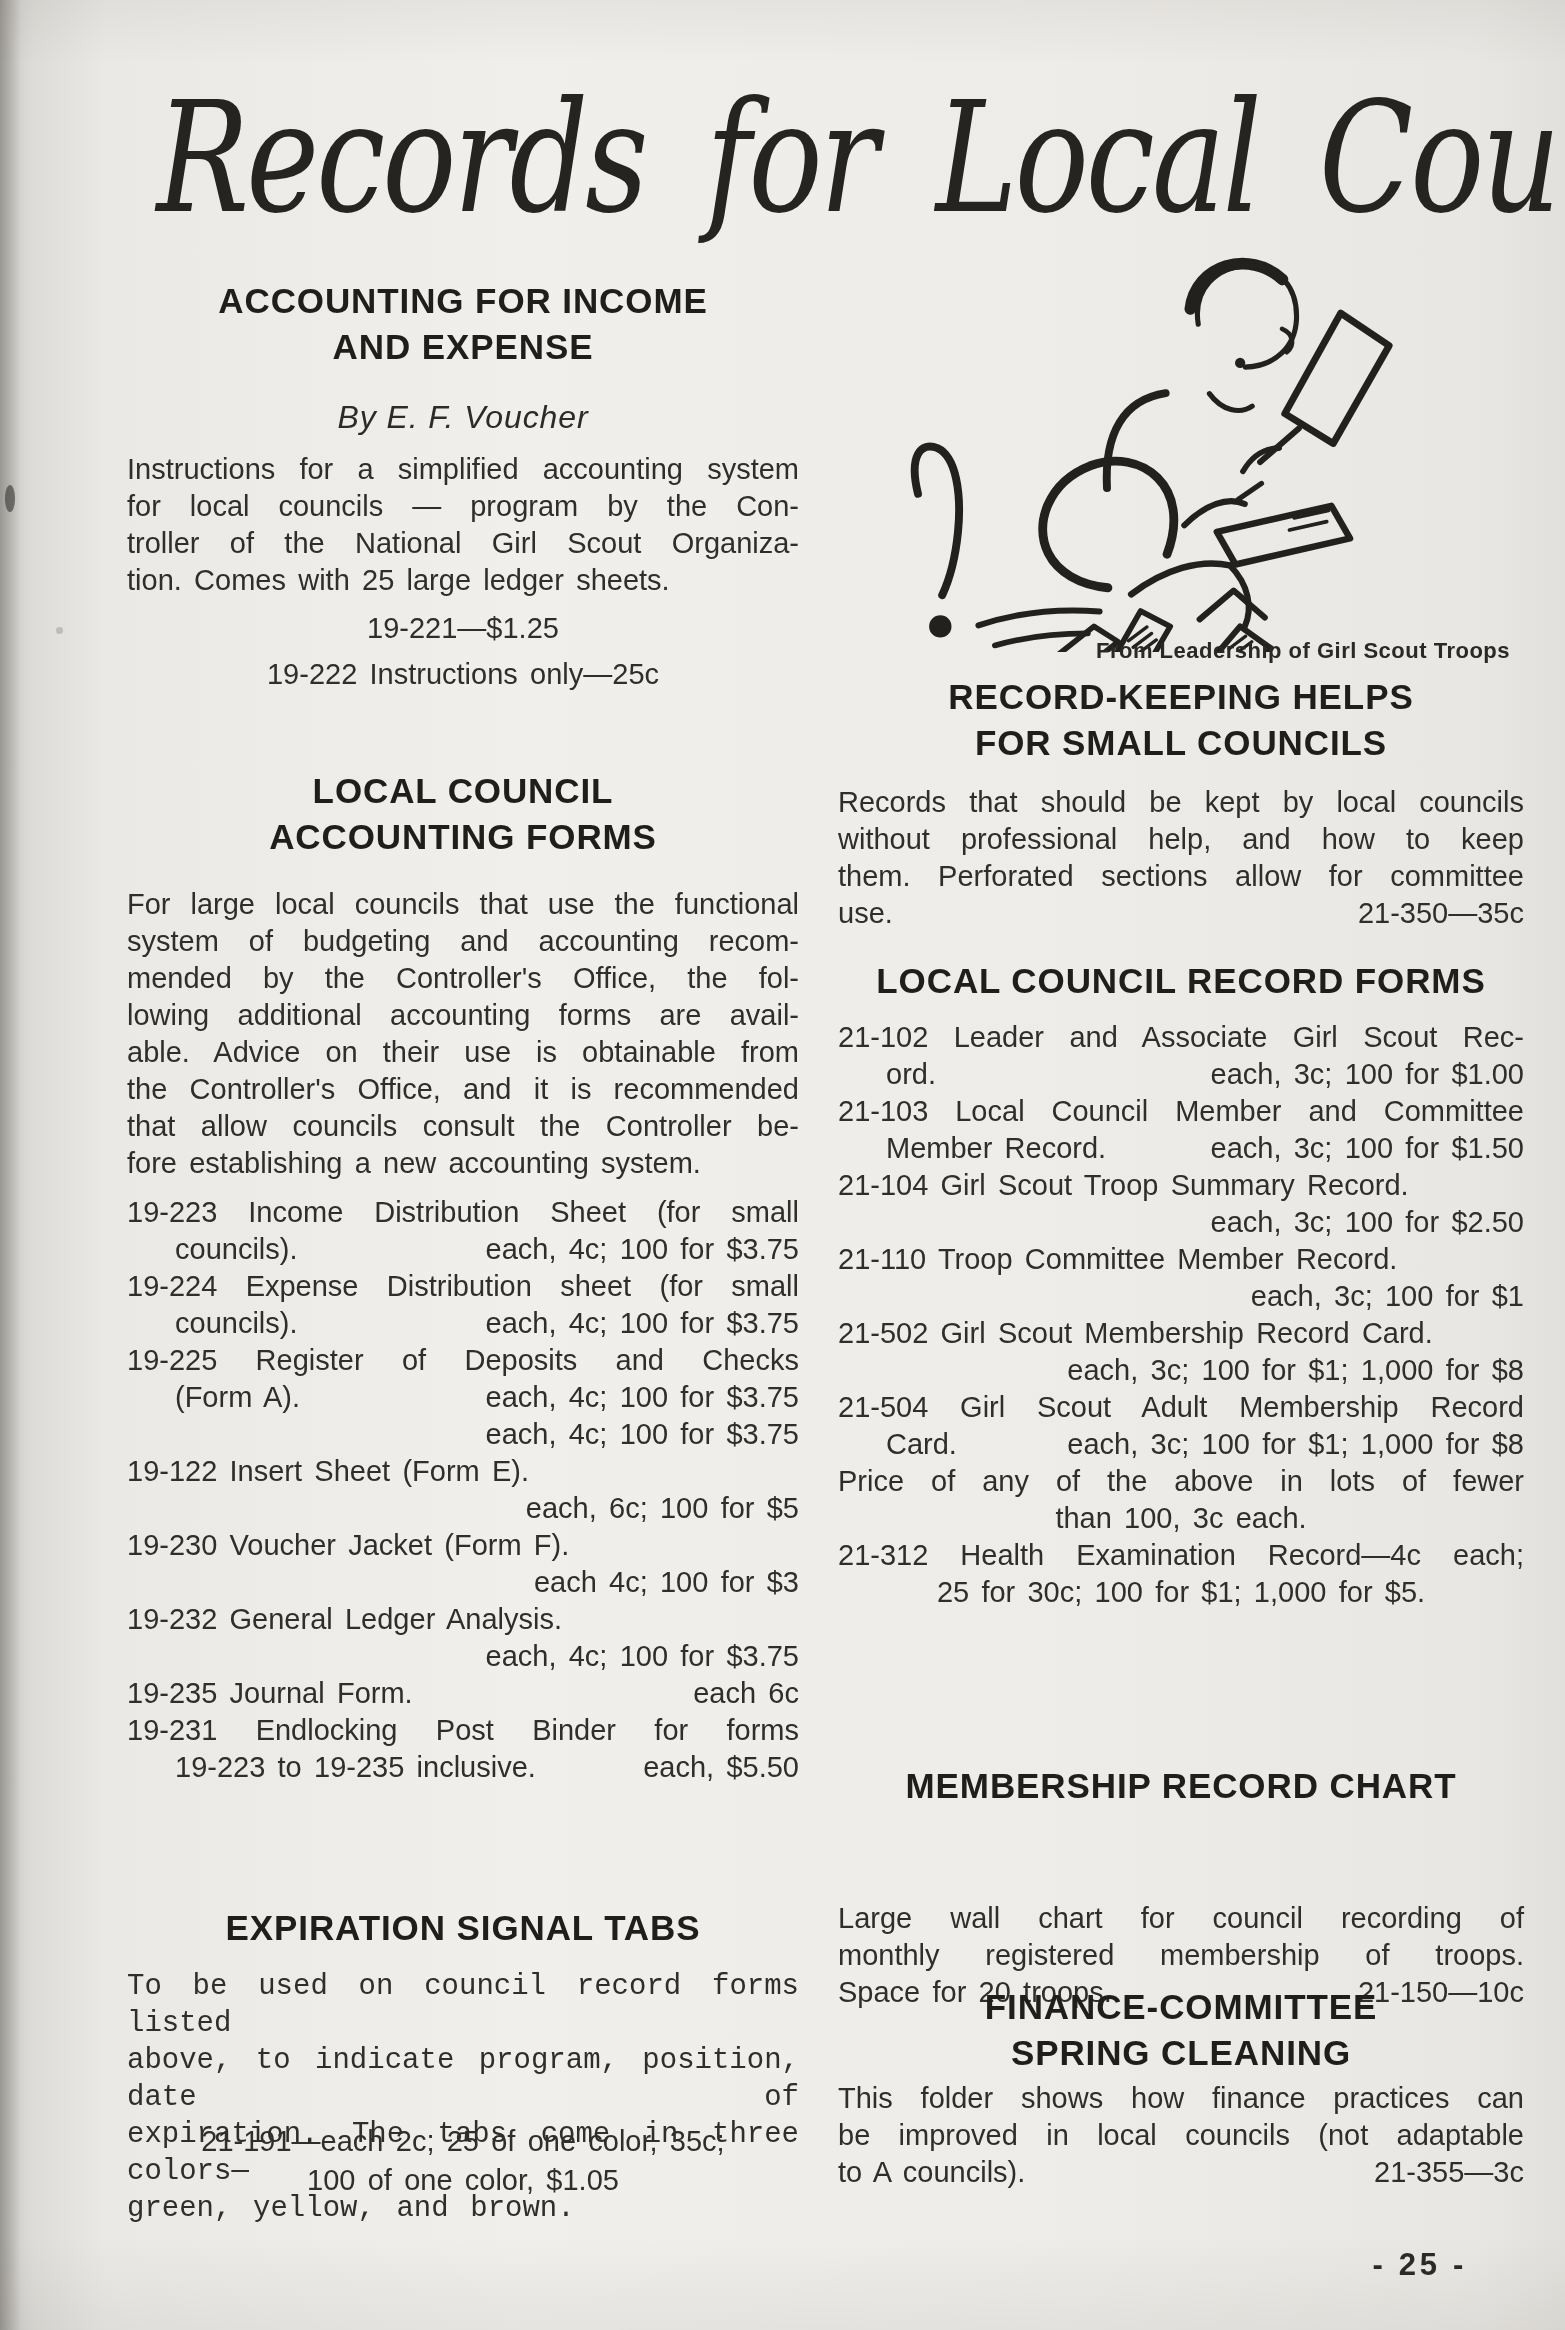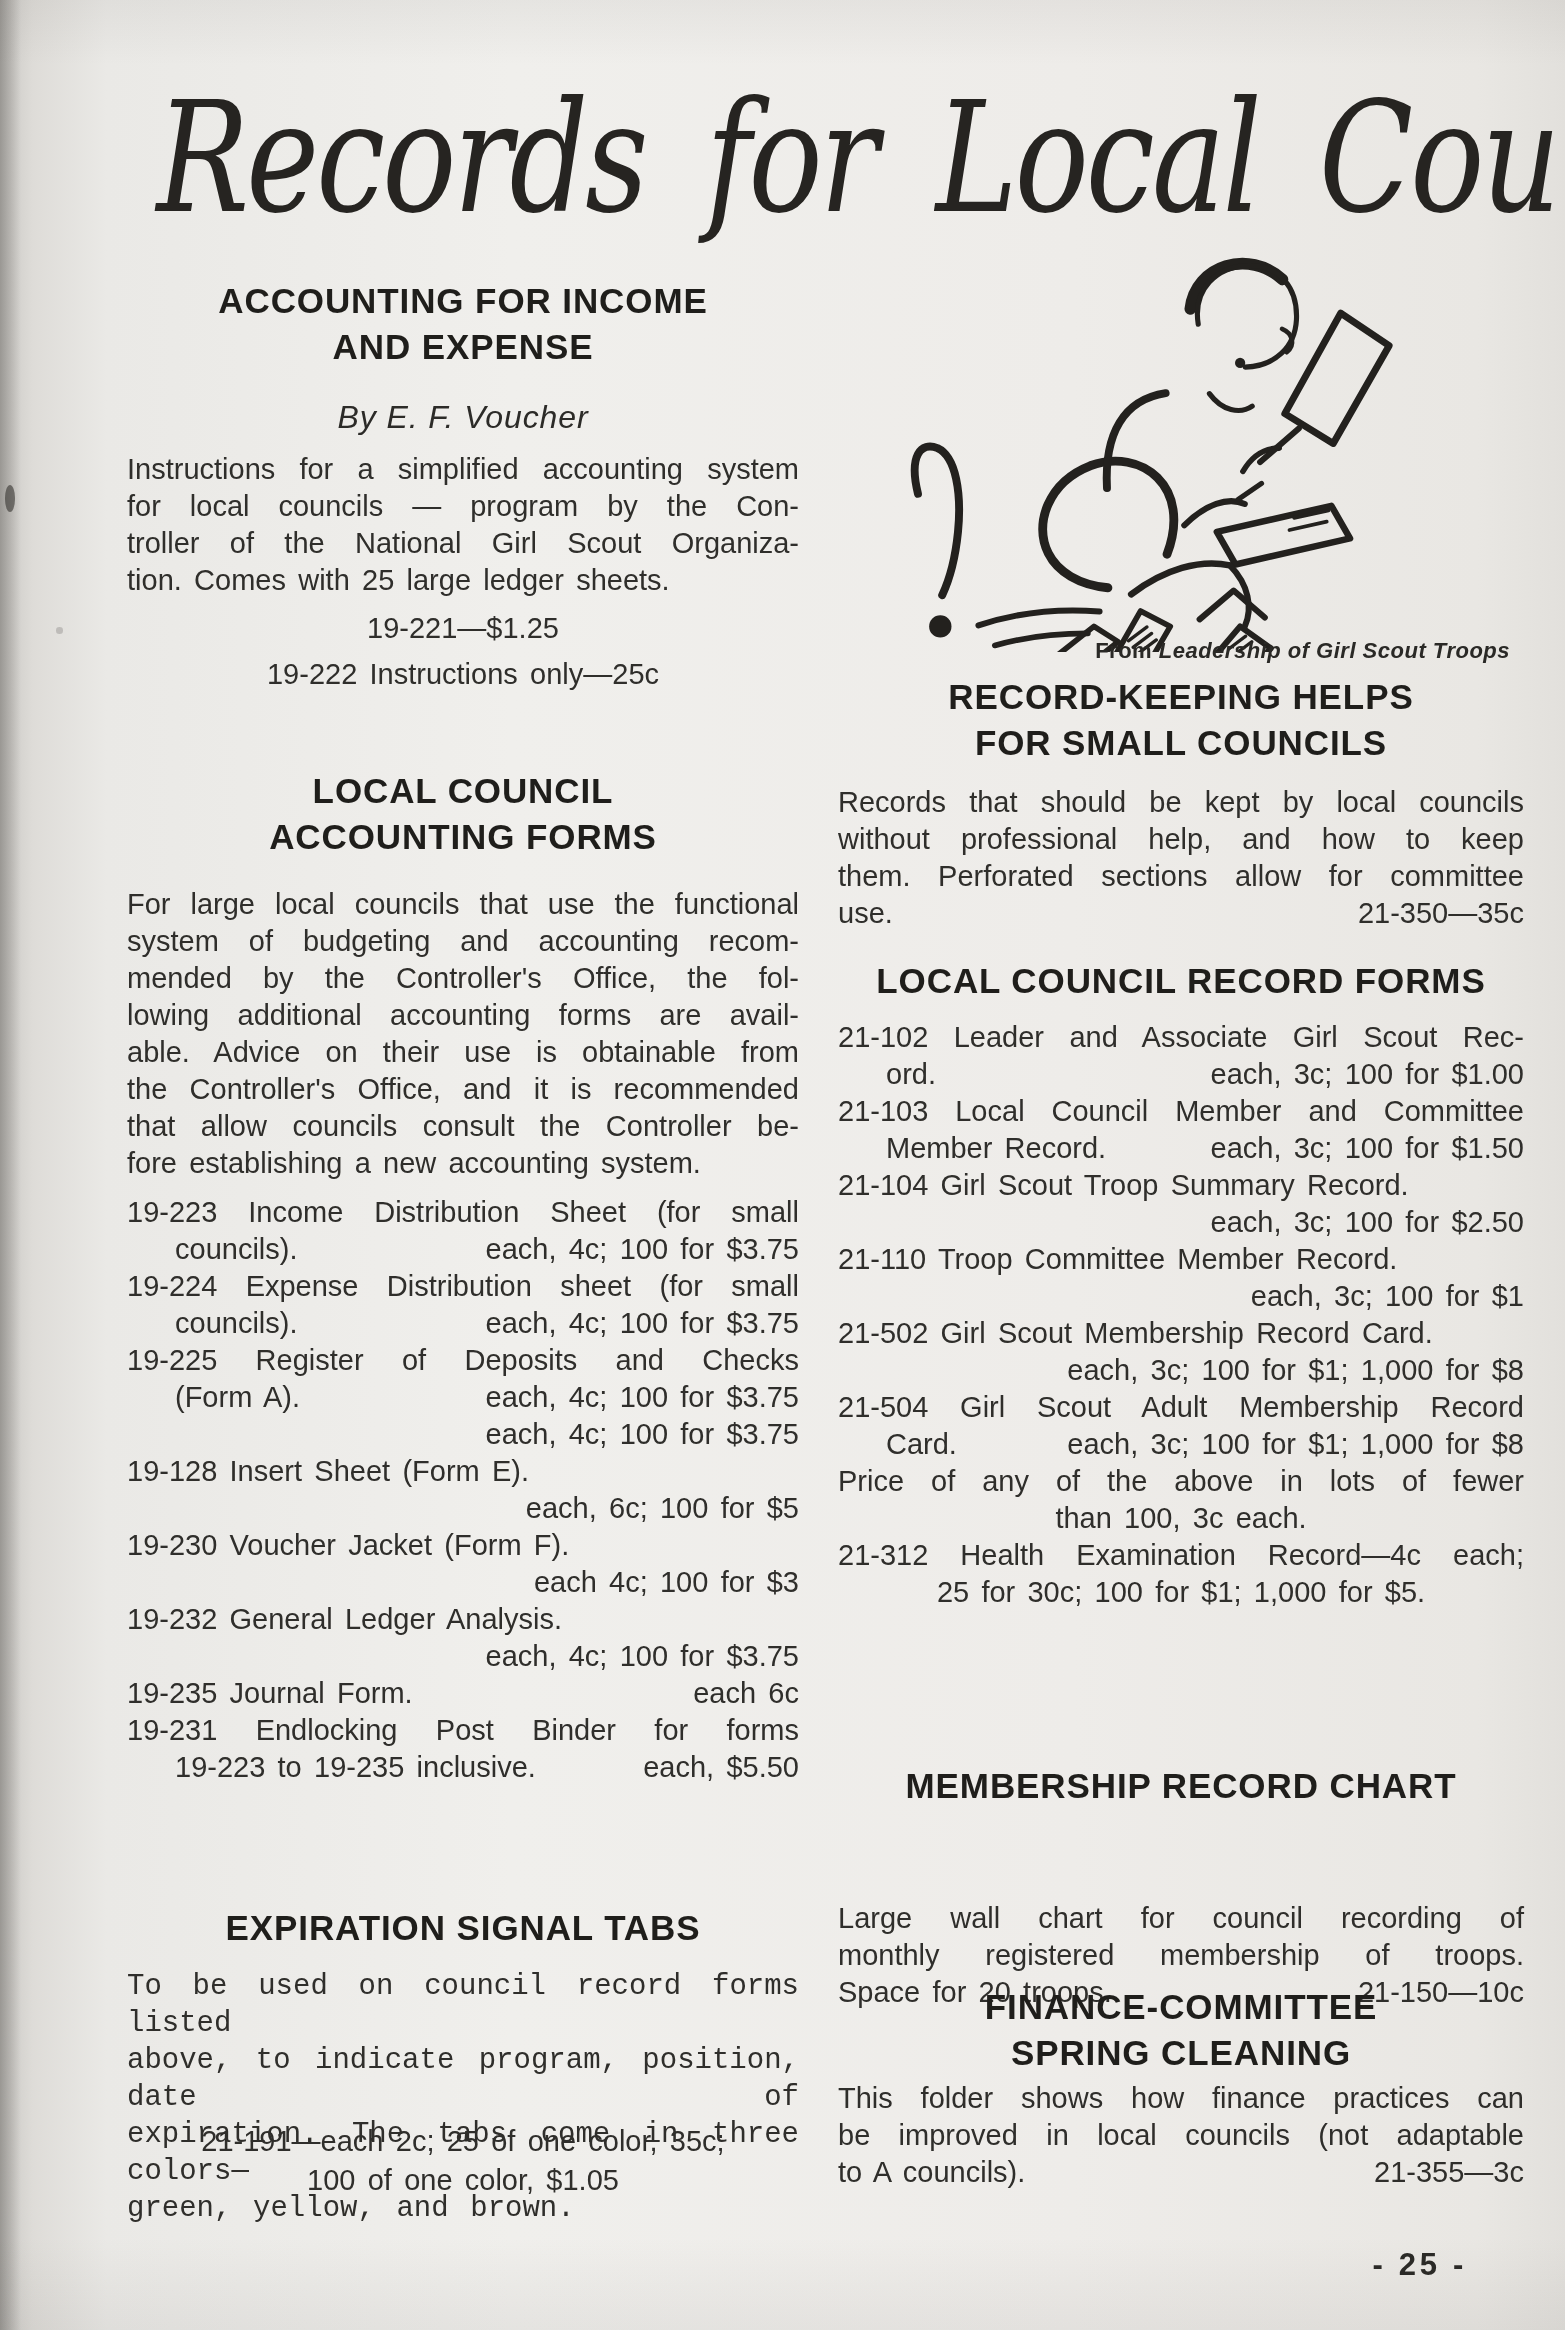--- a/index.html
+++ b/index.html
@@ -34,21 +34,21 @@
   .item .pl{text-align:left;}
   .item .row{display:flex;justify-content:space-between;}
   .item .row.indent{padding-left:48px;}
   .item .right{text-align:right;}
   .item .center{text-align:center;}
 
   .illo{position:absolute;left:0;top:233px;width:686px;height:419px;}
   .illo svg{position:absolute;left:0;top:0;width:686px;height:419px;}
   .cap{position:absolute;right:14px;bottom:-12px;font-weight:bold;font-size:22px;
     letter-spacing:0.5px;color:#2a2926;white-space:nowrap;}
-  .cap .it{font-style:italic;}
+  .cap .it{}
 
   .pageno{position:absolute;top:2247px;right:98px;font-size:31px;font-weight:bold;
     letter-spacing:3.7px;color:#2b2a27;}
 </style>
 </head>
 <body>
 
 <div class="page">
   <div class="edge-left"></div>
   <div class="vign"></div>
@@ -116,21 +116,21 @@
           <div class="jl">19-225 Register of Deposits and Checks</div>
           <div class="row indent">
             <span>(Form A).</span>
             <span>each, 4c; 100 for $3.75</span>
           </div>
         </div>
         <div class="item">
           <div class="right">each, 4c; 100 for $3.75</div>
         </div>
         <div class="item">
-          <div class="pl">19-128 Insert Sheet (Form E).</div>
+          <div class="pl">19-122 Insert Sheet (Form E).</div>
           <div class="right">each, 6c; 100 for $5</div>
         </div>
         <div class="item">
           <div class="pl">19-230 Voucher Jacket (Form F).</div>
           <div class="right">each 4c; 100 for $3</div>
         </div>
         <div class="item">
           <div class="pl">19-232 General Ledger Analysis.</div>
           <div class="right">each, 4c; 100 for $3.75</div>
         </div>

